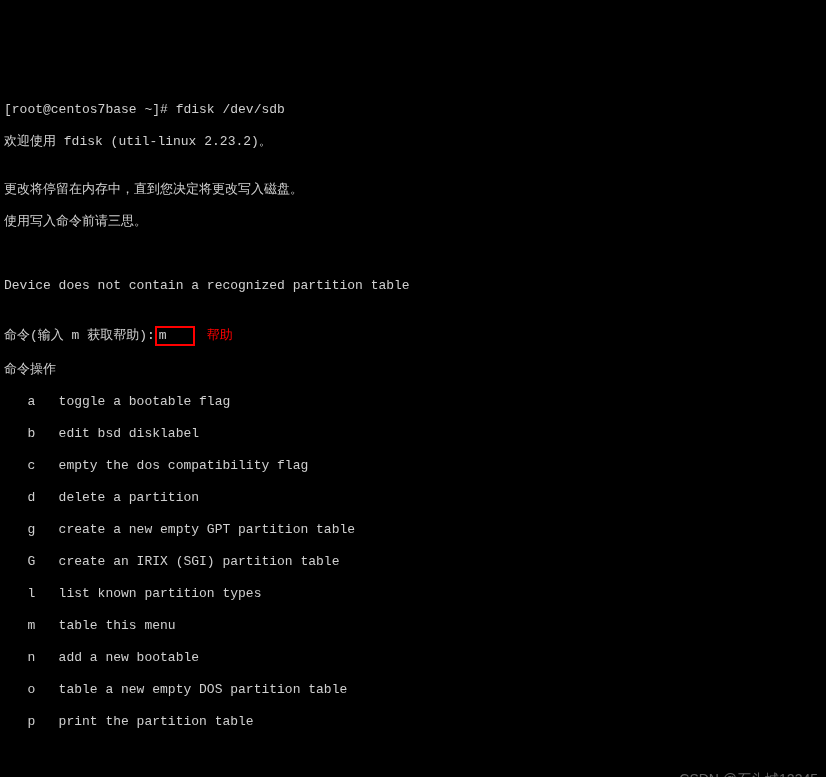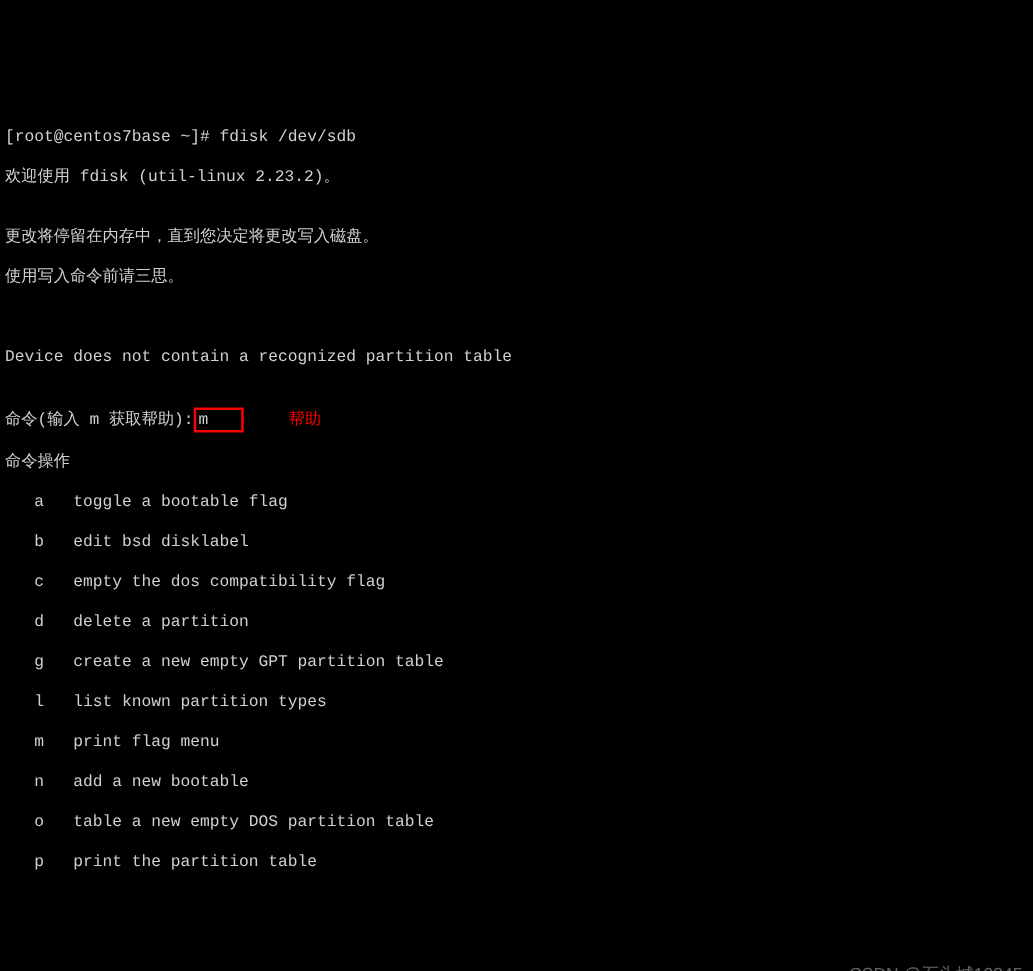--- a/index.html
+++ b/index.html
@@ -28,21 +28,20 @@
     min-width: 10px;
     min-height: 14px;
     vertical-align: middle;
     box-sizing: border-box;
   }
   .anno {
     color: #ff0000;
     display: inline-block;
     padding-left: 12px;
     vertical-align: middle;
-    margin-left: 24px;
   }
   .watermark {
     position: absolute;
     right: 8px;
     bottom: 6px;
     color: rgba(200,200,200,0.5);
     font-family: sans-serif;
     font-size: 14px;
   }
   .line { display: block; }
@@ -62,22 +61,23 @@
 <span class="line"></span>
 <span class="line">Device does not contain a recognized partition table</span>
 <span class="line"></span>
 <span class="line"><span>命令(输入 m 获取帮助):</span><span class="box" style="min-width:40px;text-align:left;">m</span><span class="anno">帮助</span></span>
 <span class="line">命令操作</span>
 <span class="line">   a   toggle a bootable flag</span>
 <span class="line">   b   edit bsd disklabel</span>
 <span class="line">   c   empty the dos compatibility flag</span>
 <span class="line">   d   delete a partition</span>
 <span class="line">   g   create a new empty GPT partition table</span>
+<span class="line">   G   create an IRIX (SGI) partition table</span>
 <span class="line">   l   list known partition types</span>
-<span class="line">   m   print flag menu</span>
+<span class="line">   m   table this menu</span>
 <span class="line">   n   add a new bootable</span>
 <span class="line">   o   table a new empty DOS partition table</span>
 <span class="line">   p   print the partition table</span>
 
 
 
 
 
 
 

